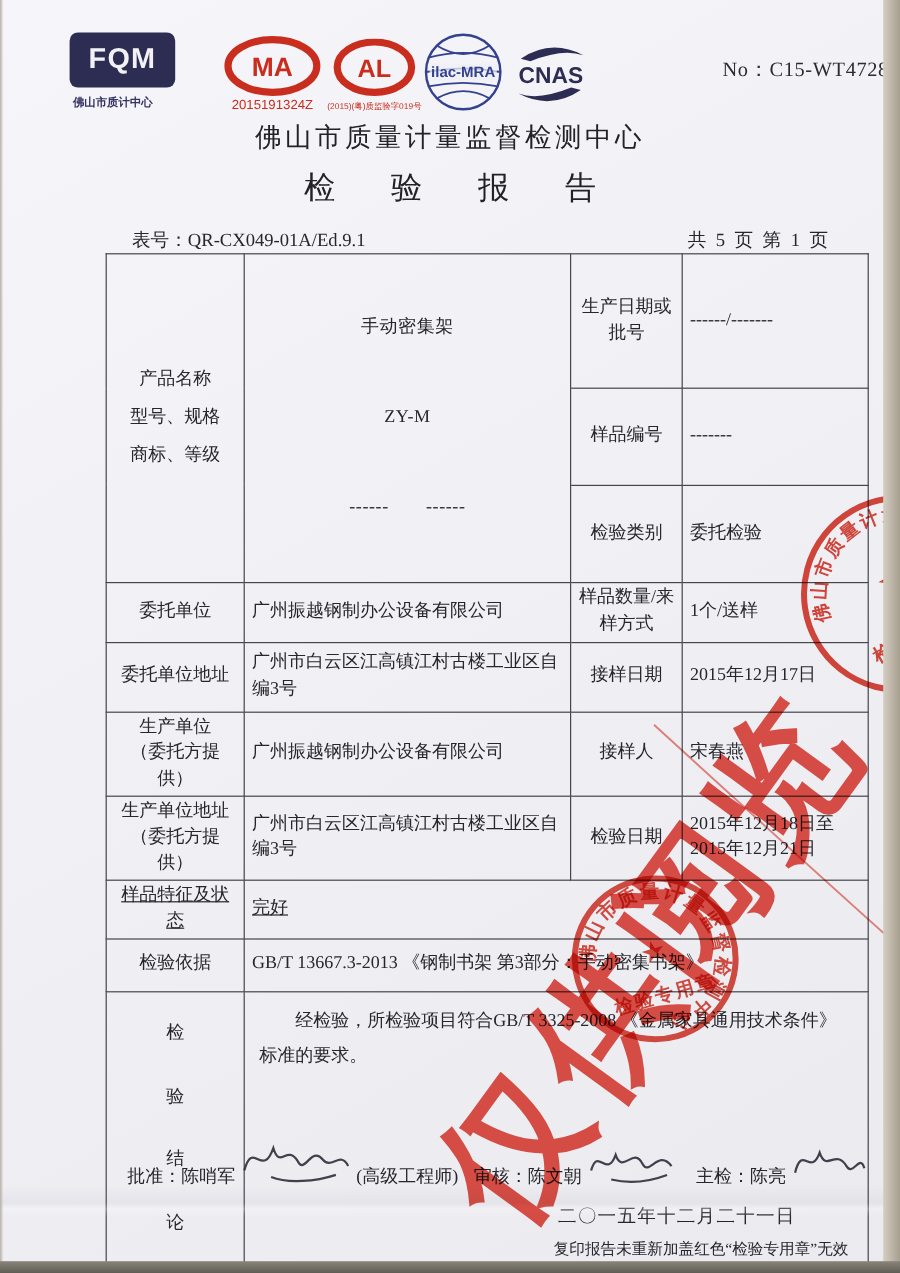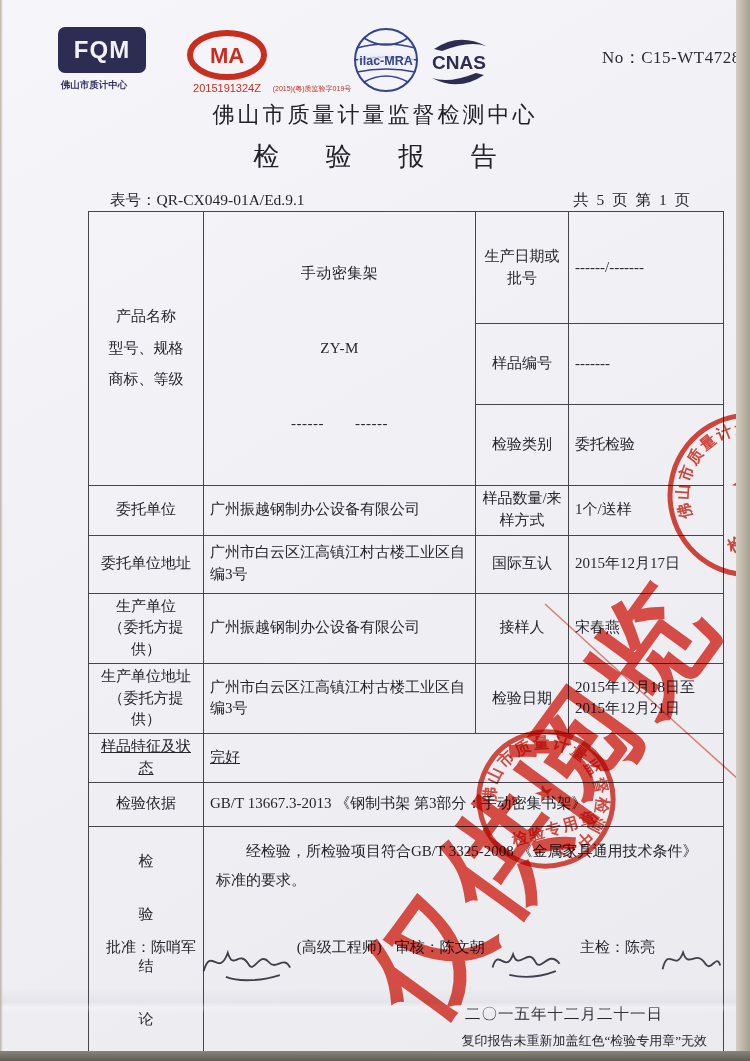--- a/index.html
+++ b/index.html
@@ -58,21 +58,21 @@
   td.vert { text-align:center; }
   .vstack { display:flex; flex-direction:column; justify-content:space-around; align-items:center; height:100%; }
   .concl-cell { position:relative; vertical-align:top !important; padding:10px 12px !important; }
   .concl-text { text-indent:2em; line-height:1.95; width:492px; }
   .concl-date { position:absolute; right:60px; bottom:30px; font-size:15.5px; letter-spacing:1px; }
   .concl-note { position:absolute; right:16px; bottom:5px; font-size:13px; }
   .remark-val { text-align:center; }
 
   
   .sig-row { position:absolute; left:106px; top:938px; width:620px; height:52px;
-    display:flex; align-items:flex-start; font-size:15px; white-space:nowrap; }
+    display:flex; align-items:flex-end; font-size:15px; white-space:nowrap; }
   .sig-scribble { margin:0 2px; }
   .sig-gap { width:14px; }
 
   
   .ink { mix-blend-mode:multiply; }
   .watermark { position:absolute; left:233px; top:733px; width:620px; height:134px;
     transform:rotate(-54deg); text-align:center; line-height:134px;
     font-size:118px; font-weight:bold; letter-spacing:8px;
     color:rgba(222,44,32,.82); z-index:20; }
   .stamp-big { position:absolute; left:436px; top:689px; z-index:15; opacity:.88; }
@@ -90,20 +90,26 @@
   <div class="fqm-cap">佛山市质计中心</div>
 
   <div class="oval-logo" style="left:186px; top:30px;">
     <svg width="82" height="50" viewBox="0 0 82 50">
       <ellipse cx="41" cy="25" rx="37" ry="22" fill="none" stroke="#c92d1d" stroke-width="6"></ellipse>
       <text x="41" y="33" text-anchor="middle" font-family="Liberation Sans,sans-serif" font-weight="bold" font-size="22" fill="#c92d1d">MA</text>
     </svg>
   </div>
   <div class="oval-cap" style="left:182px; top:82px; width:90px; font-size:11px;">2015191324Z</div>
 
+  <div class="oval-logo" style="left:277px; top:32px;">
+    <svg width="70" height="48" viewBox="0 0 70 48">
+      <ellipse cx="35" cy="24" rx="31" ry="21" fill="none" stroke="#c92d1d" stroke-width="6"></ellipse>
+      <text x="35" y="32" text-anchor="middle" font-family="Liberation Sans,sans-serif" font-weight="bold" font-size="21" fill="#c92d1d">AL</text>
+    </svg>
+  </div>
   <div class="oval-cap" style="left:266px; top:84px; width:92px; font-size:7px;">(2015)(粤)质监验字019号</div>
 
   <div class="ilac">
     <svg width="68" height="68" viewBox="0 0 68 68">
       <circle cx="34" cy="34" r="31" fill="none" stroke="#33418e" stroke-width="2"></circle>
       <path d="M5 22 Q34 14 63 22" fill="none" stroke="#33418e" stroke-width="1.5"></path>
       <path d="M3 34 Q34 28 65 34" fill="none" stroke="#33418e" stroke-width="1.5"></path>
       <path d="M5 46 Q34 40 63 46" fill="none" stroke="#33418e" stroke-width="1.5"></path>
       <path d="M12 12 Q34 26 56 12" fill="none" stroke="#33418e" stroke-width="1.5"></path>
       <path d="M12 56 Q34 44 56 56" fill="none" stroke="#33418e" stroke-width="1.5"></path>
@@ -164,21 +170,21 @@
     </tr>
     <tr style="height:50px;">
       <td class="lab">委托单位</td>
       <td class="val">广州振越钢制办公设备有限公司</td>
       <td class="lab">样品数量/来样方式</td>
       <td class="val">1个/送样</td>
     </tr>
     <tr style="height:58px;">
       <td class="lab">委托单位地址</td>
       <td class="val">广州市白云区江高镇江村古楼工业区自编3号</td>
-      <td class="lab">国际互认</td>
+      <td class="lab">接样日期</td>
       <td class="val">2015年12月17日</td>
     </tr>
     <tr style="height:46px;">
       <td class="lab">
         <div>生产单位</div>
         <div>（委托方提供）</div>
       </td>
       <td class="val">广州振越钢制办公设备有限公司</td>
       <td class="lab">接样人</td>
       <td class="val">宋春燕</td>

